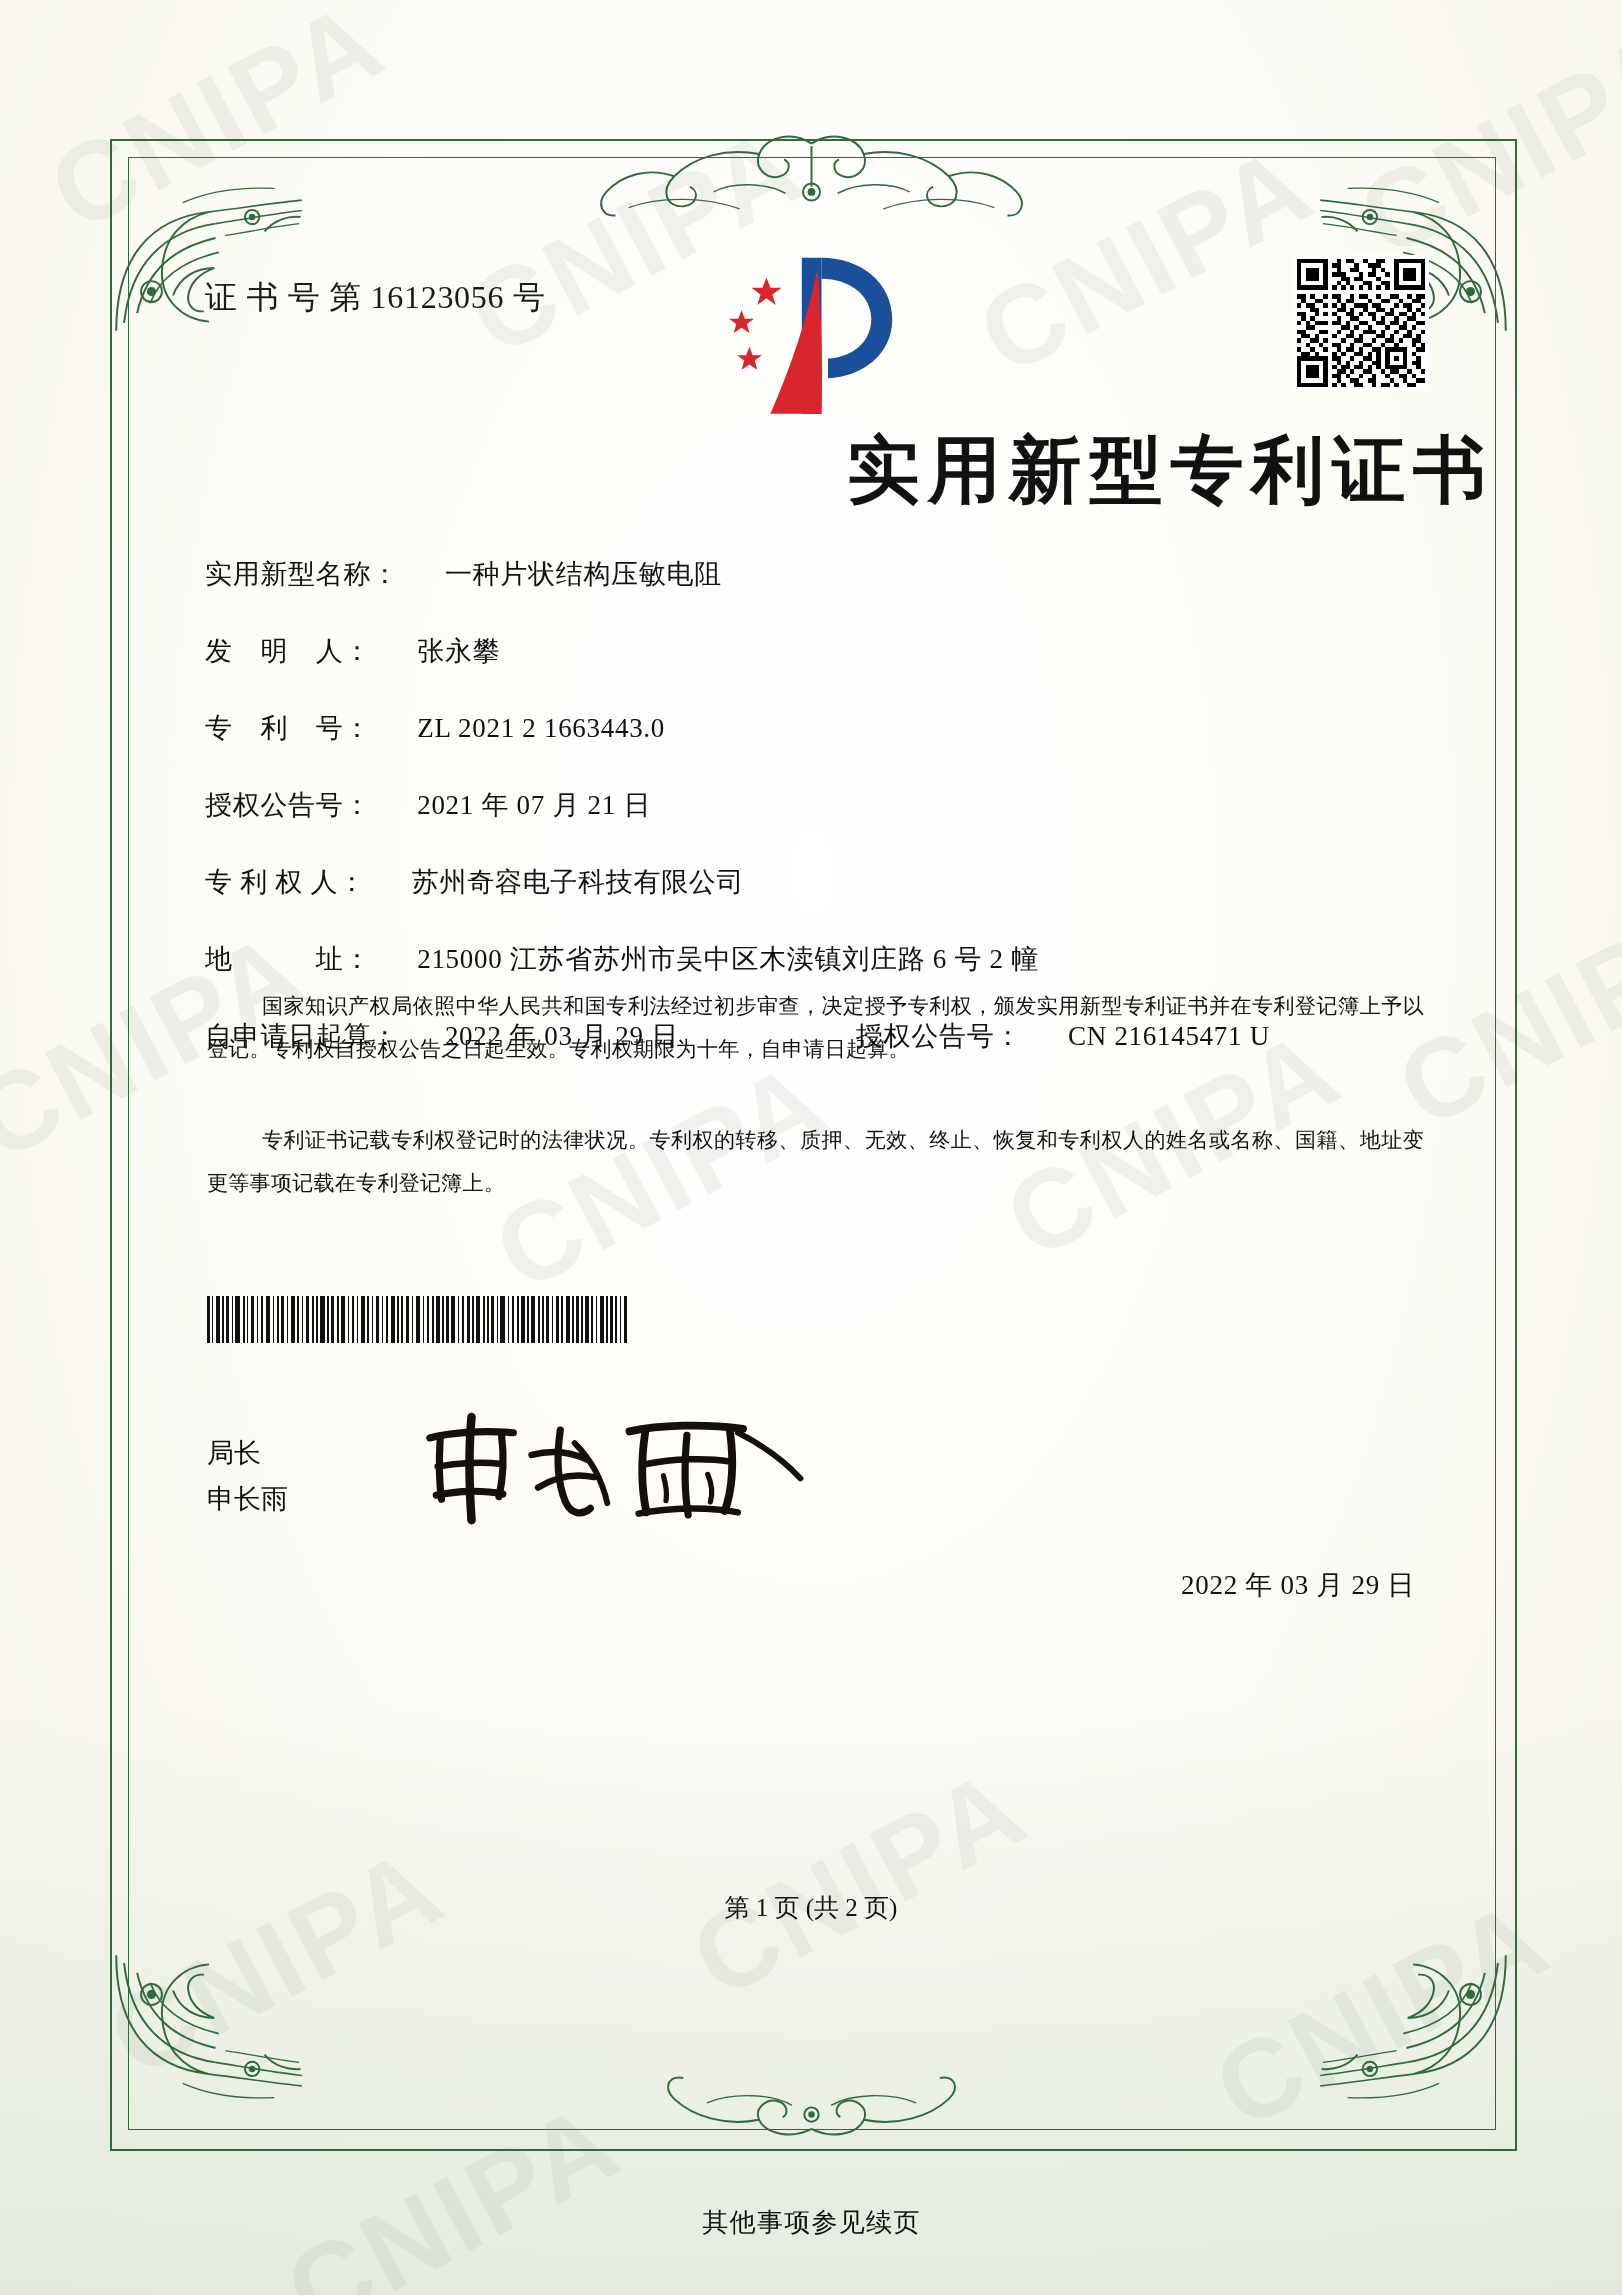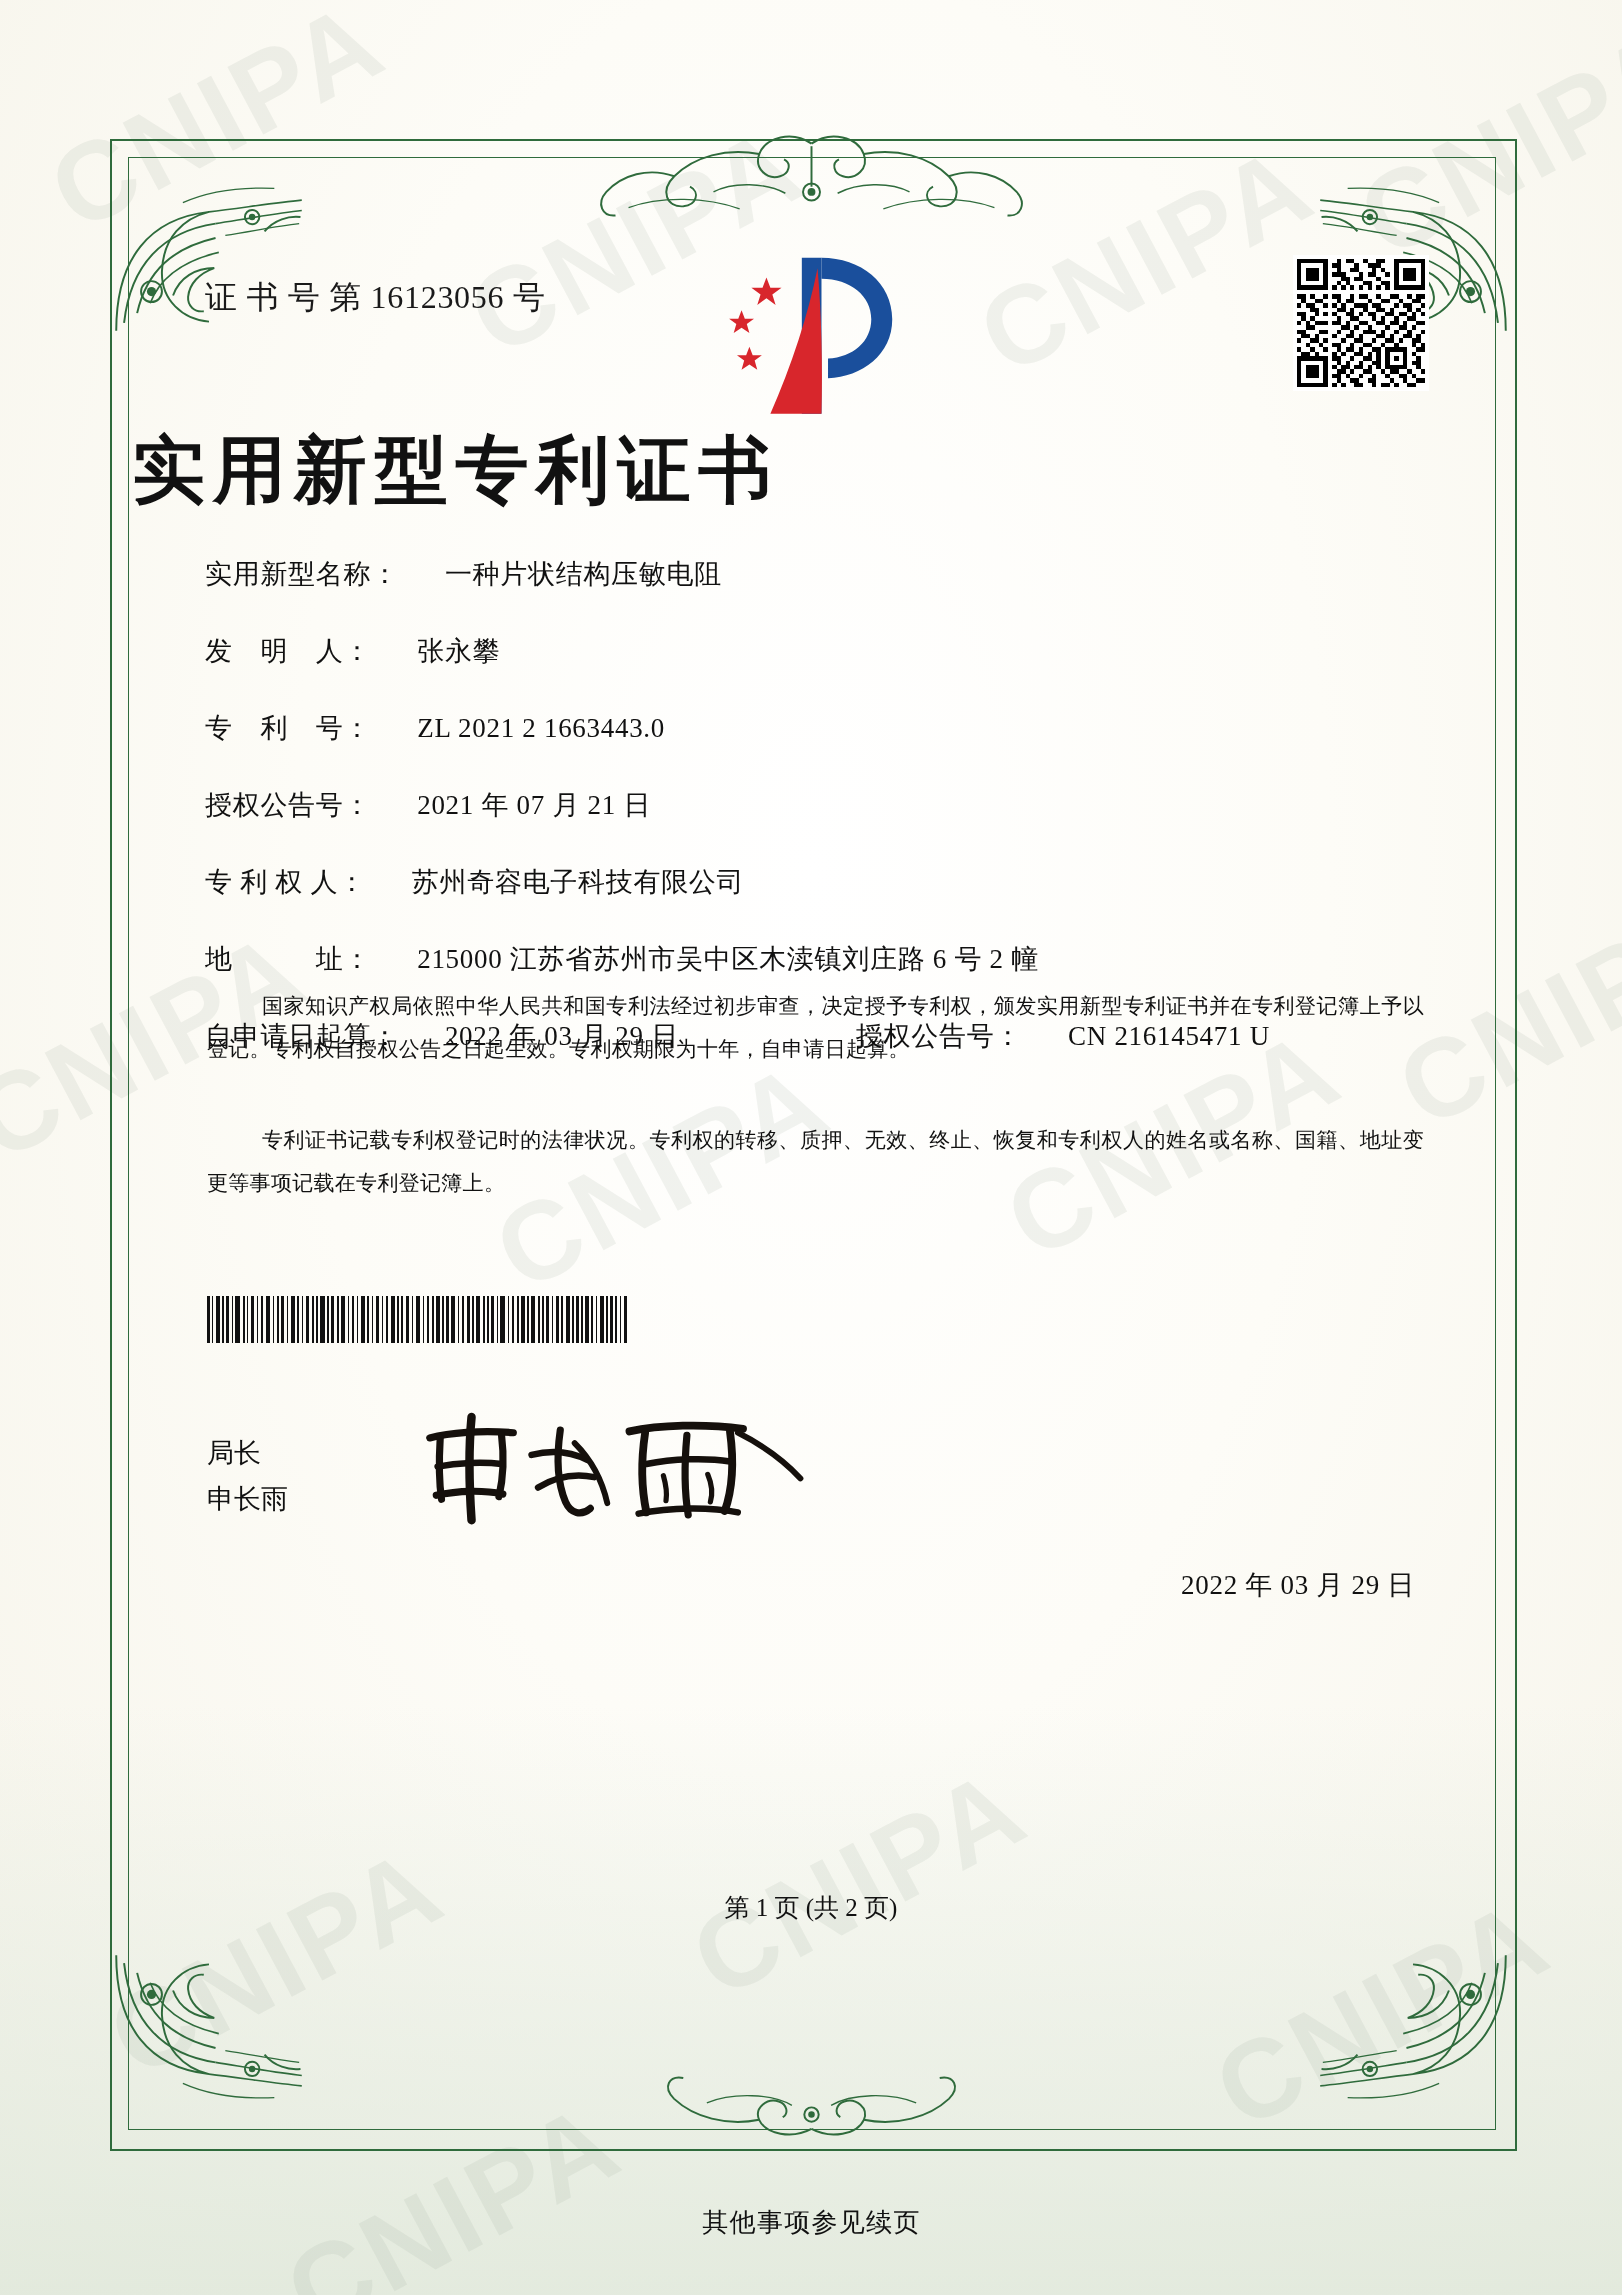--- a/index.html
+++ b/index.html
@@ -143,21 +143,21 @@
     width: 236px;
     height: 190px;
   }
   .emblem svg { width: 100%; height: 100%; display: block; }
 
   .title {
     position: absolute;
     left: 4px;
     right: 0;
     top: 265px;
-    text-align: left;
+    text-align: right;
     font-size: 73px;
     font-weight: 700;
     letter-spacing: 7.9px;
     color: #111;
     font-family: "DejaVu Serif", "Liberation Serif", serif;
   }
 
   .fields {
     position: absolute;
     left: 77px;

